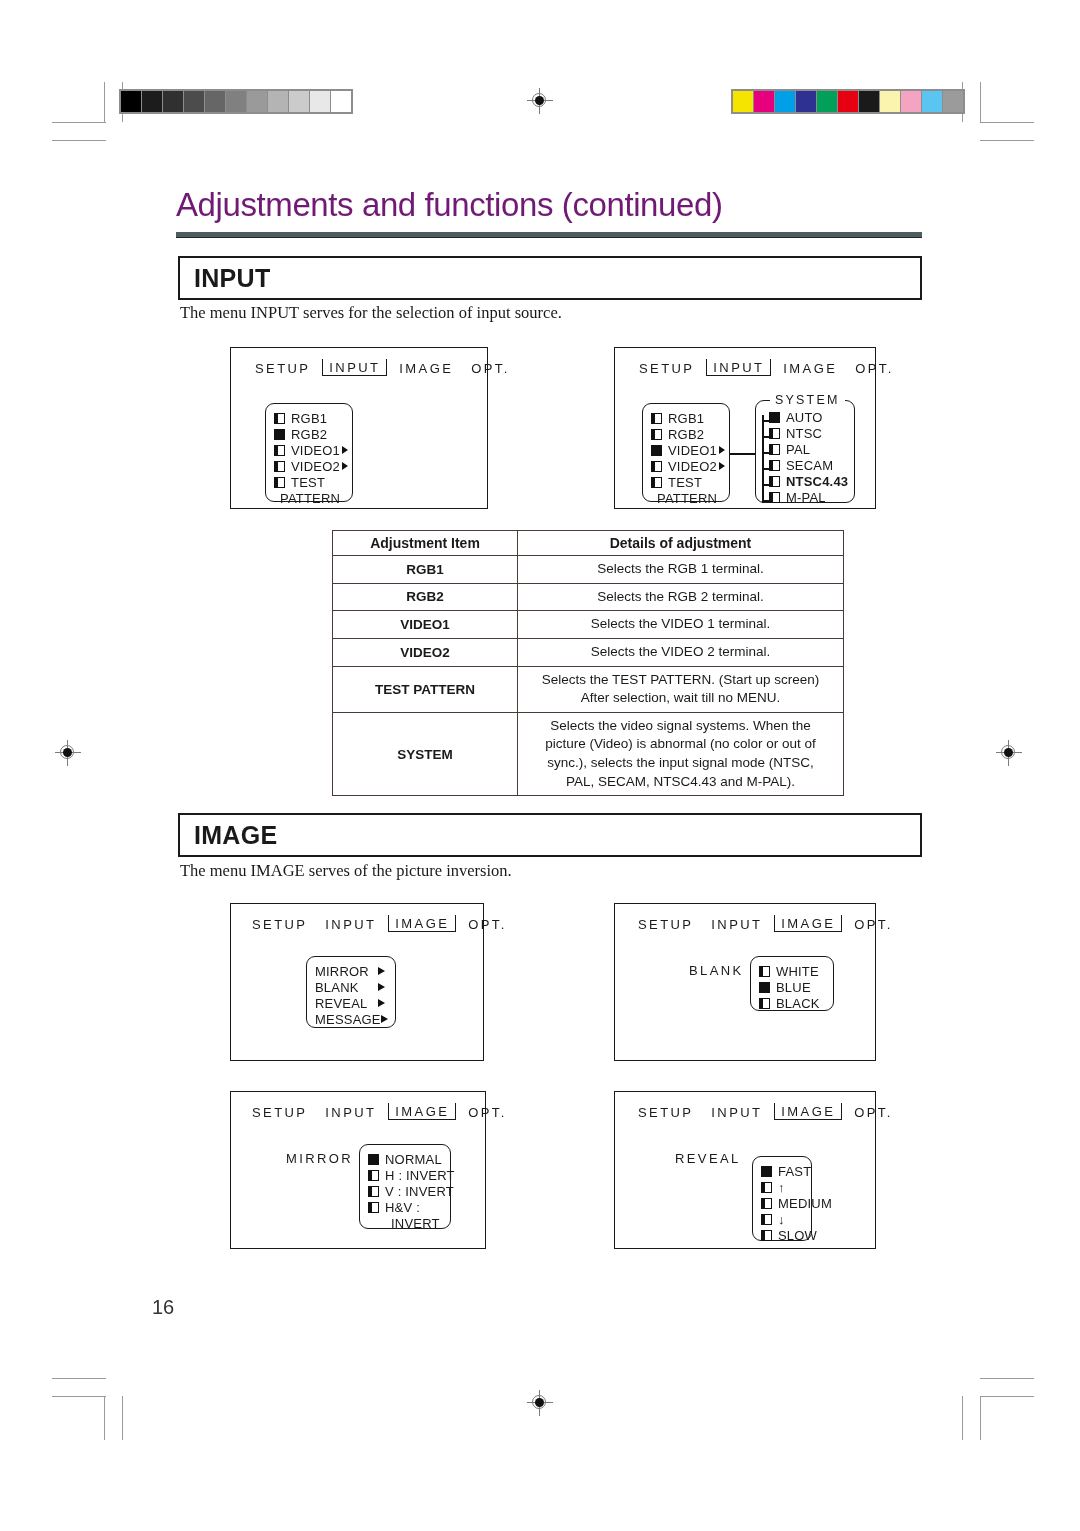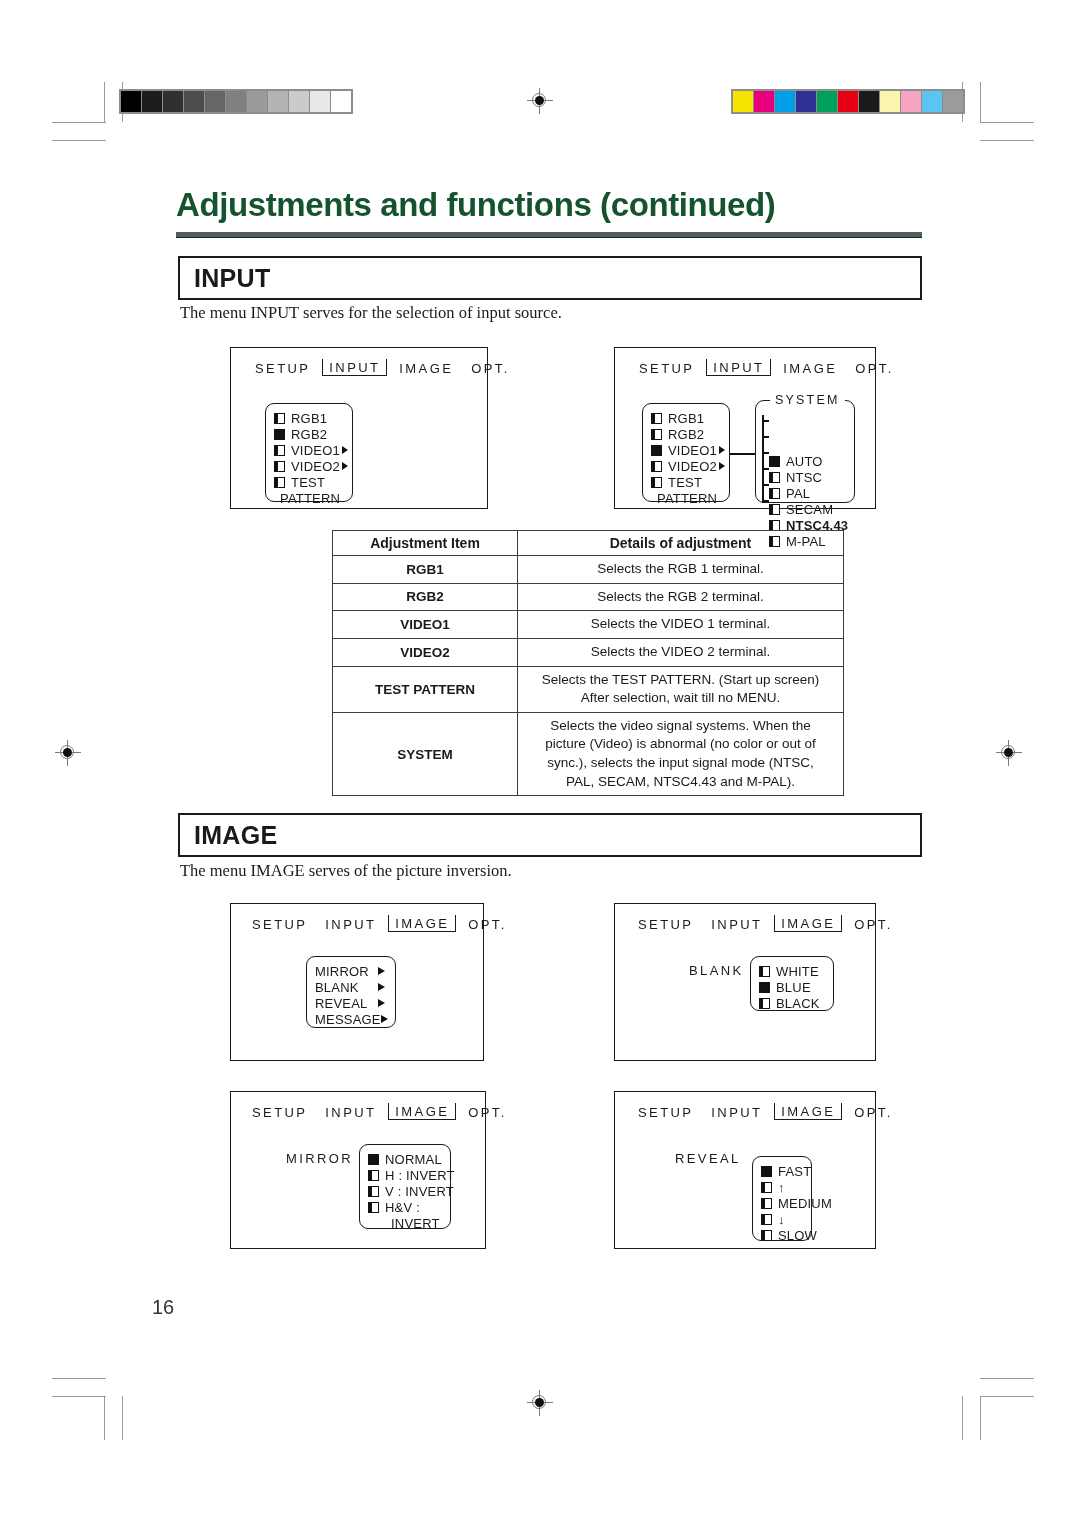--- a/index.html
+++ b/index.html
@@ -65,23 +65,23 @@
   }
   .calib-bar .swatch { width: 20px; height: 21px; }
 
   
   .page-title {
     position: absolute;
     left: 176px;
     top: 186px;
     width: 746px;
     font-size: 33px;
-    font-weight: bold;
+    font-weight: normal;
     letter-spacing: -0.4px;
-    color: #14532d;
+    color: #701a75;
   }
   .title-rule {
     position: absolute;
     left: 176px;
     top: 232px;
     width: 746px;
     height: 5px;
     background: #4e5d60;
     border-bottom: 1px solid #1d2527;
   }
@@ -418,21 +418,21 @@
       </div>
       <div class="osd-row">
         <span class="lbl">PATTERN</span>
       </div>
     </div>
   <div class="sys-link" style="left:115px;top:105px;width:25px;"></div>
   <div class="sys-box" id="sys-box" style="left:140px;top:52px;width:100px;height:103px;">
     <div class="sys-title">SYSTEM</div>
   <div class="sys-spine" style="height: 88px;"></div>
       <div class="sys-tick" style="top: 19px;"></div>
-      <div class="osd-row" style="margin-left: 5px; margin-top: 44px;">
+      <div class="osd-row" style="margin-left: 5px;">
         <div class="cb on"></div>
         <span class="lbl">AUTO</span>
       </div>
       <div class="sys-tick" style="top: 35px;"></div>
       <div class="osd-row" style="margin-left: 5px;">
         <div class="cb"></div>
         <span class="lbl">NTSC</span>
       </div>
       <div class="sys-tick" style="top: 51px;"></div>
       <div class="osd-row" style="margin-left: 5px;">

